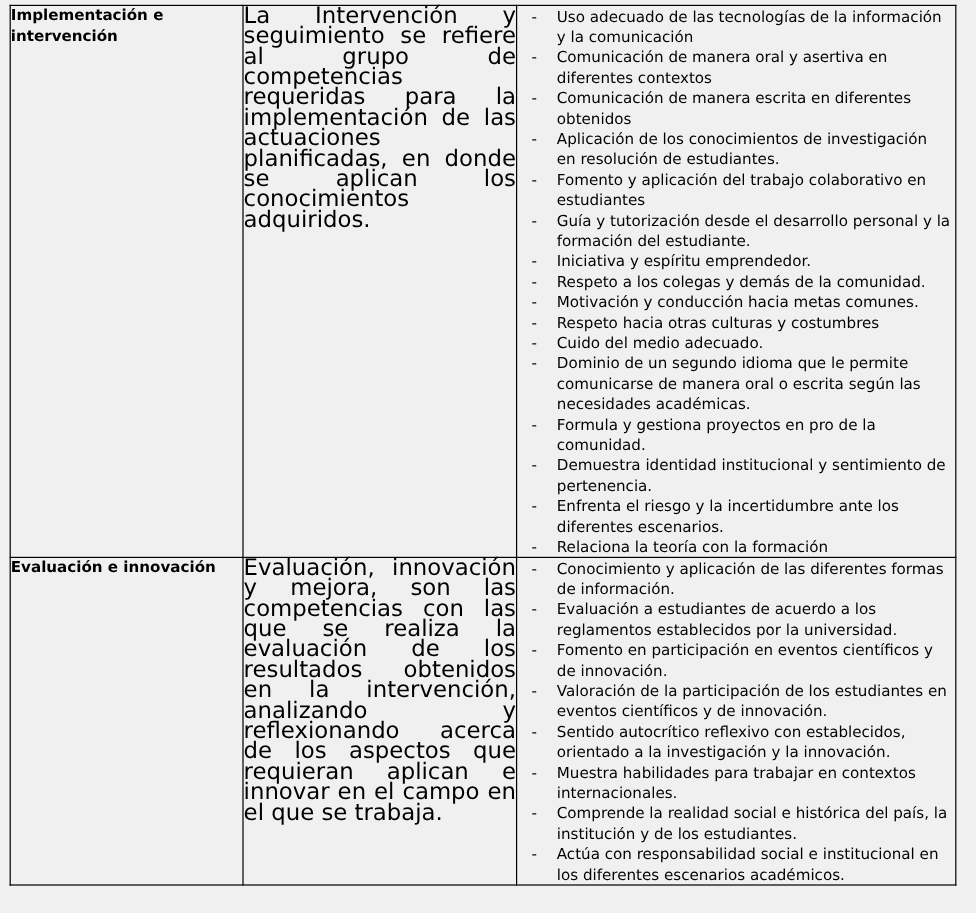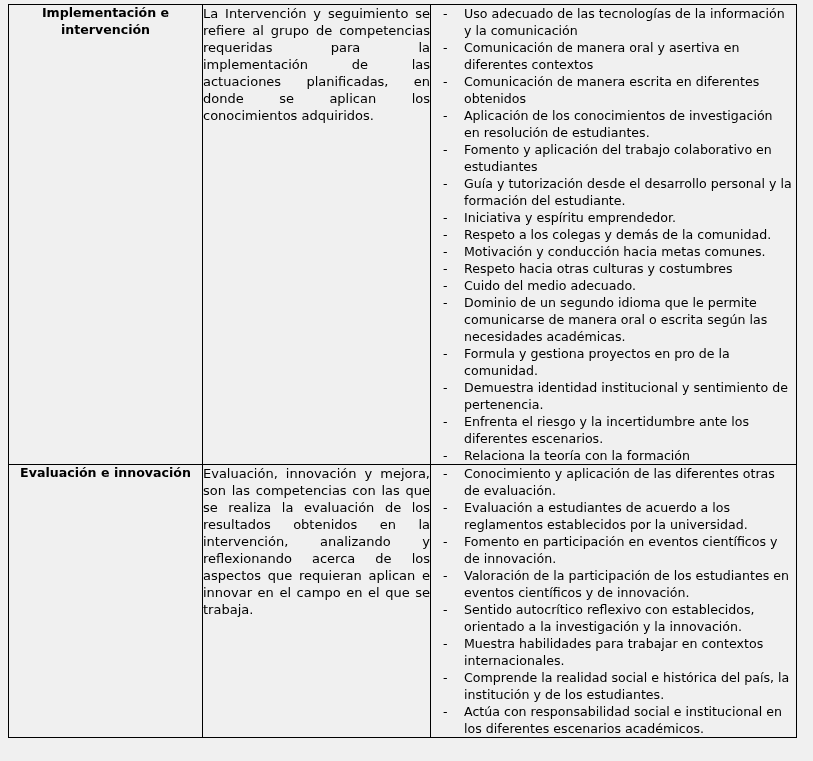--- a/index.html
+++ b/index.html
@@ -34,26 +34,26 @@
 
   col.col-area   { width: 194px; }
   col.col-desc   { width: 228px; }
   col.col-list   { width: 366px; }
 
   .cell-area {
     padding: 5px 6px 4px 7px;
     font-size: 12.6px;
     line-height: 16.5px;
     font-weight: bold;
-    text-align: center;
+    text-align: left;
   }
 
   .cell-desc {
     padding: 5px 10px 4px 9px;
-    font-size: 13px;
+    font-size: 19px;
     line-height: 17px;
     text-align: justify;
     text-justify: inter-word;
   }
 
   .cell-list {
     padding: 4px 6px 3px 0px;
     font-size: 12.6px;
     line-height: 17px;
   }
@@ -110,21 +110,21 @@
           <li><span class="dash-marker">-</span><span>Relaciona la teoría con la formación</span></li>
         </ul>
       </td>
     </tr>
 
     <tr>
       <td class="cell-area">Evaluación e innovación</td>
       <td class="cell-desc">Evaluación, innovación y mejora, son las competencias con las que se realiza la evaluación de los resultados obtenidos en la intervención, analizando y reflexionando acerca de los aspectos que requieran aplican e innovar en el campo en el que se trabaja.</td>
       <td class="cell-list">
         <ul class="dash-list">
-          <li><span class="dash-marker">-</span><span>Conocimiento y aplicación de las diferentes otras de evaluación.</span></li>
+          <li><span class="dash-marker">-</span><span>Conocimiento y aplicación de las diferentes formas de información.</span></li>
           <li><span class="dash-marker">-</span><span>Evaluación a estudiantes de acuerdo a los reglamentos establecidos por la universidad.</span></li>
           <li><span class="dash-marker">-</span><span>Fomento en participación en eventos científicos y de innovación.</span></li>
           <li><span class="dash-marker">-</span><span>Valoración de la participación de los estudiantes en eventos científicos y de innovación.</span></li>
           <li><span class="dash-marker">-</span><span>Sentido autocrítico reflexivo con establecidos, orientado a la investigación y la innovación.</span></li>
           <li><span class="dash-marker">-</span><span>Muestra habilidades para trabajar en contextos internacionales.</span></li>
           <li><span class="dash-marker">-</span><span>Comprende la realidad social e histórica del país, la institución y de los estudiantes.</span></li>
           <li><span class="dash-marker">-</span><span>Actúa con responsabilidad social e institucional en los diferentes escenarios académicos.</span></li>
         </ul>
       </td>
     </tr>

